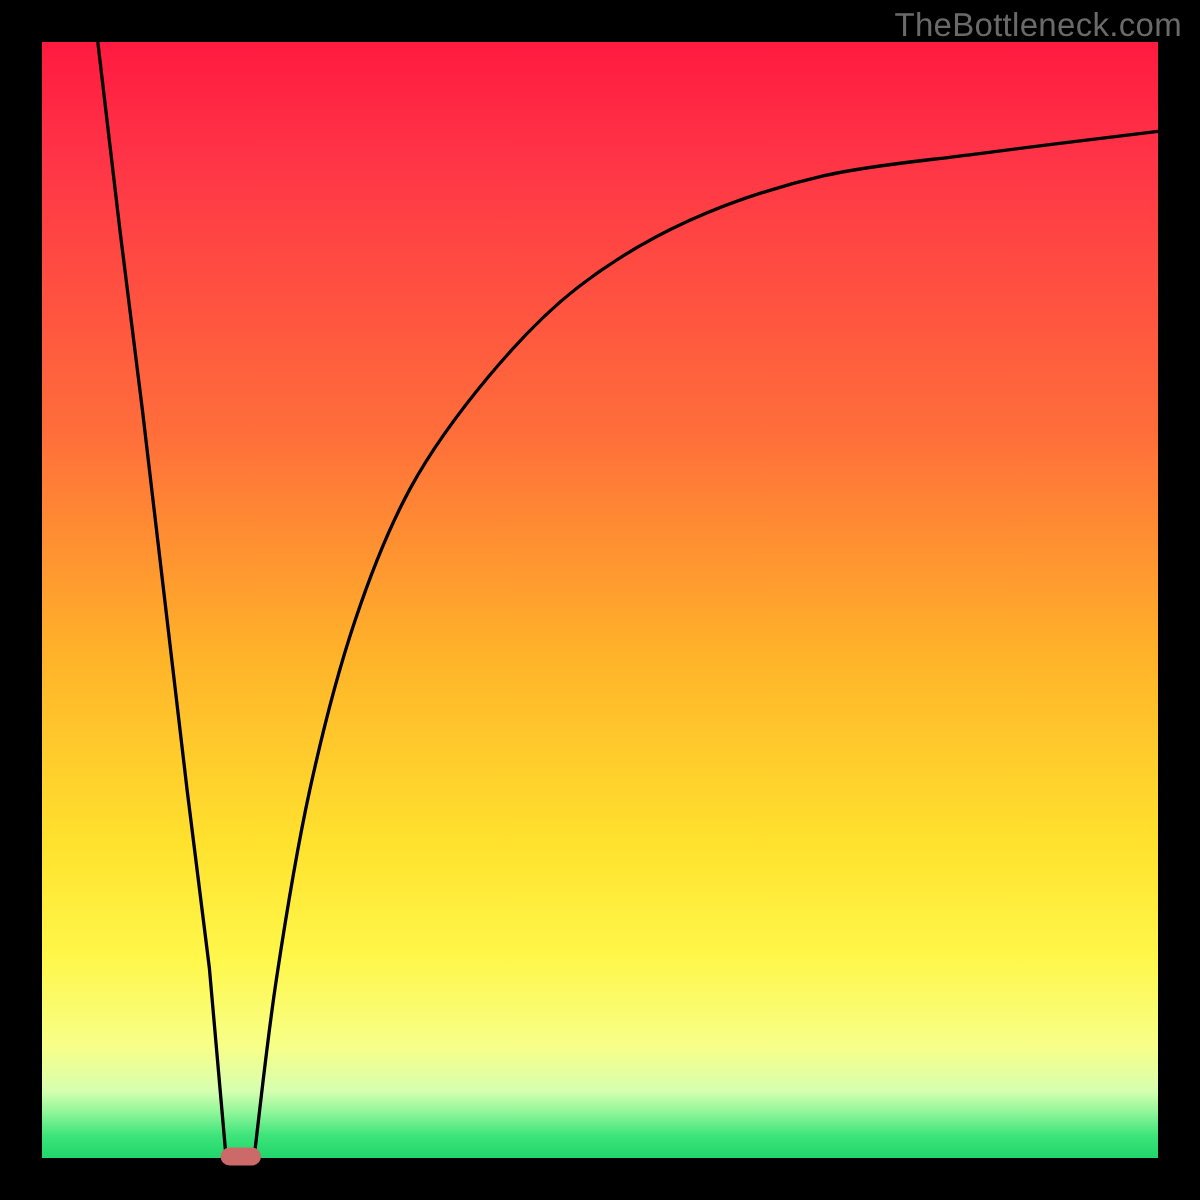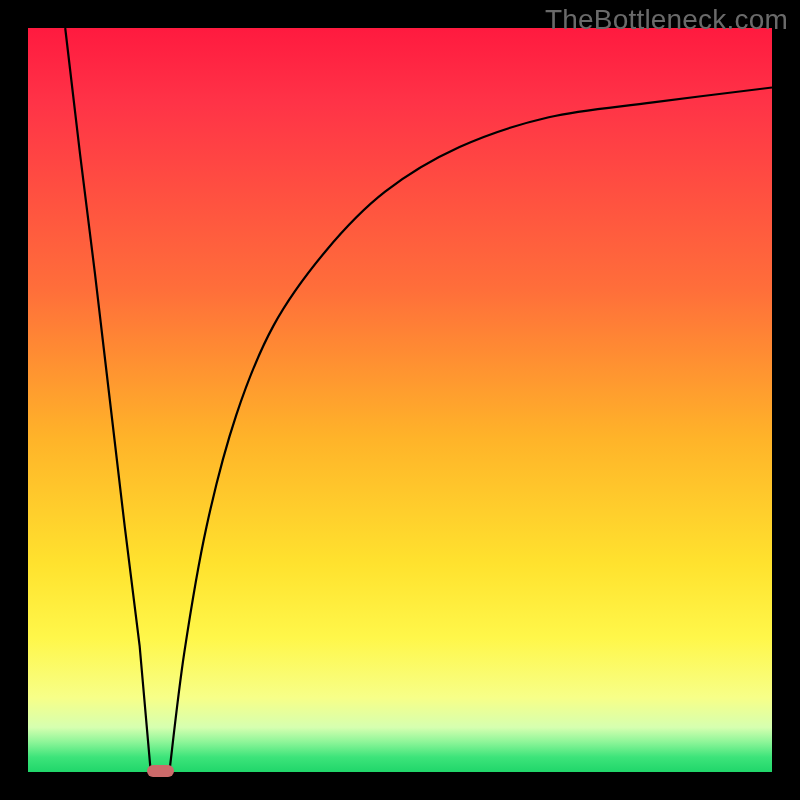--- a/index.html
+++ b/index.html
@@ -39,21 +39,21 @@
       #8cf598 96%,
       #3de47a 98%,
       #20d66a 100%
     );
   }
   .watermark {
     position: absolute;
     top: 4px;
     right: 12px;
     color: #6a6a6a;
-    font-size: 28px;
+    font-size: 22px;
     font-weight: 500;
     letter-spacing: 0.2px;
     user-select: none;
   }
   svg.curve {
     position: absolute;
     left: 28px;
     top: 28px;
     width: 744px;
     height: 744px;

